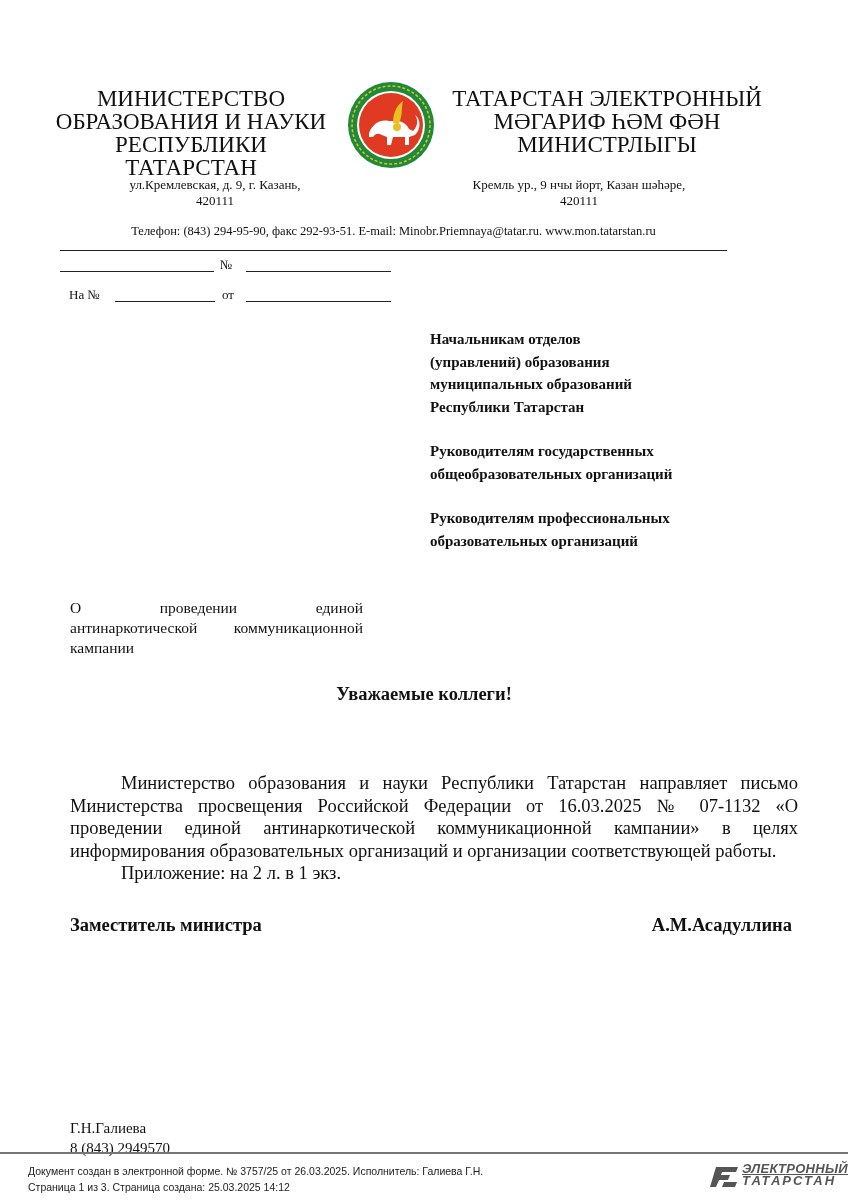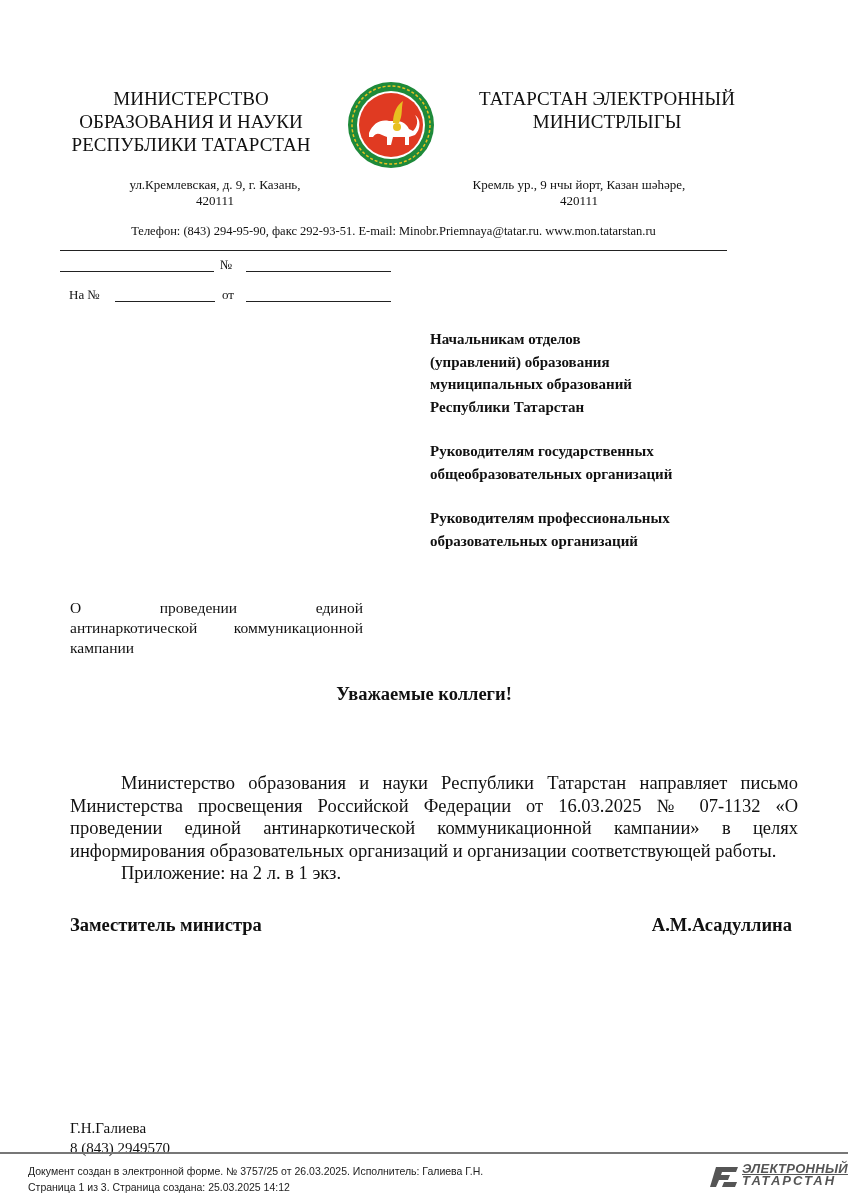--- a/index.html
+++ b/index.html
@@ -1,19 +1,19 @@
 <!DOCTYPE html>
 <html><head>
 <meta charset="utf-8">
 <style>
   html, body { margin:0; padding:0; background:#ffffff; }
   body { width:848px; height:1200px; position:relative; overflow:hidden; color:#111;
          font-family:"Liberation Serif", serif; }
   .abs { position:absolute; }
-  .hdr-org { font-size:19px; line-height:23px; text-align:center; color:#111; }
+  .hdr-org { font-size:23px; line-height:23px; text-align:center; color:#111; }
   .addr { font-size:13px; line-height:16px; text-align:center; }
   .contact { left:60px; top:224px; width:667px; font-size:12.5px; text-align:center; border-bottom:1px solid #222; padding-bottom:11px; }
   .line { border-bottom:1px solid #222; height:0; }
   .lbl { font-size:13px; }
   .addressee { font-weight:bold; font-size:15px; line-height:22.5px; }
   .subject { left:70px; top:598px; width:293px; font-size:15.5px; line-height:20px; text-align:justify; text-align-last:left; }
   .subject .first { display:flex; justify-content:space-between; }
   .greeting { left:0; width:848px; top:684px; text-align:center; font-weight:bold; font-size:18.5px; }
   .body-text { left:70px; top:772px; width:728px; font-size:18.5px; line-height:22.5px; text-align:justify; }
   .body-text p { margin:0; text-indent:51px; }
@@ -41,20 +41,21 @@
     <circle cx="44" cy="44" r="34" fill="#ffffff"></circle>
     <circle cx="44" cy="44" r="32" fill="#e03a22"></circle>
     <path d="M22 52 C26 42 34 38 42 40 L50 40 C56 40 60 44 62 48 L66 50 C70 46 72 40 68 34 C74 38 74 48 68 54 L62 56 L62 64 L58 64 L58 56 L46 56 L44 64 L40 64 L40 56 C34 54 30 50 26 56 L22 56 Z" fill="#ffffff"></path>
     <path d="M46 42 C46 32 50 24 56 20 C54 28 56 34 52 42 Z" fill="#e8c020"></path>
     <circle cx="50" cy="46" r="4" fill="#e8c020"></circle>
   </svg>
 </div>
 
 <div class="abs hdr-org" style="left:452px; top:87px; width:310px;">
   <div>ТАТАРСТАН ЭЛЕКТРОННЫЙ</div>
+  <div>МӘГАРИФ ҺӘМ ФӘН</div>
   <div>МИНИСТРЛЫГЫ</div>
 </div>
 
 <div class="abs addr" style="left:105px; top:177px; width:220px;">
   <div>ул.Кремлевская, д. 9, г. Казань,</div>
   <div>420111</div>
 </div>
 <div class="abs addr" style="left:455px; top:177px; width:248px;">
   <div>Кремль ур., 9 нчы йорт, Казан шәһәре,</div>
   <div>420111</div>

